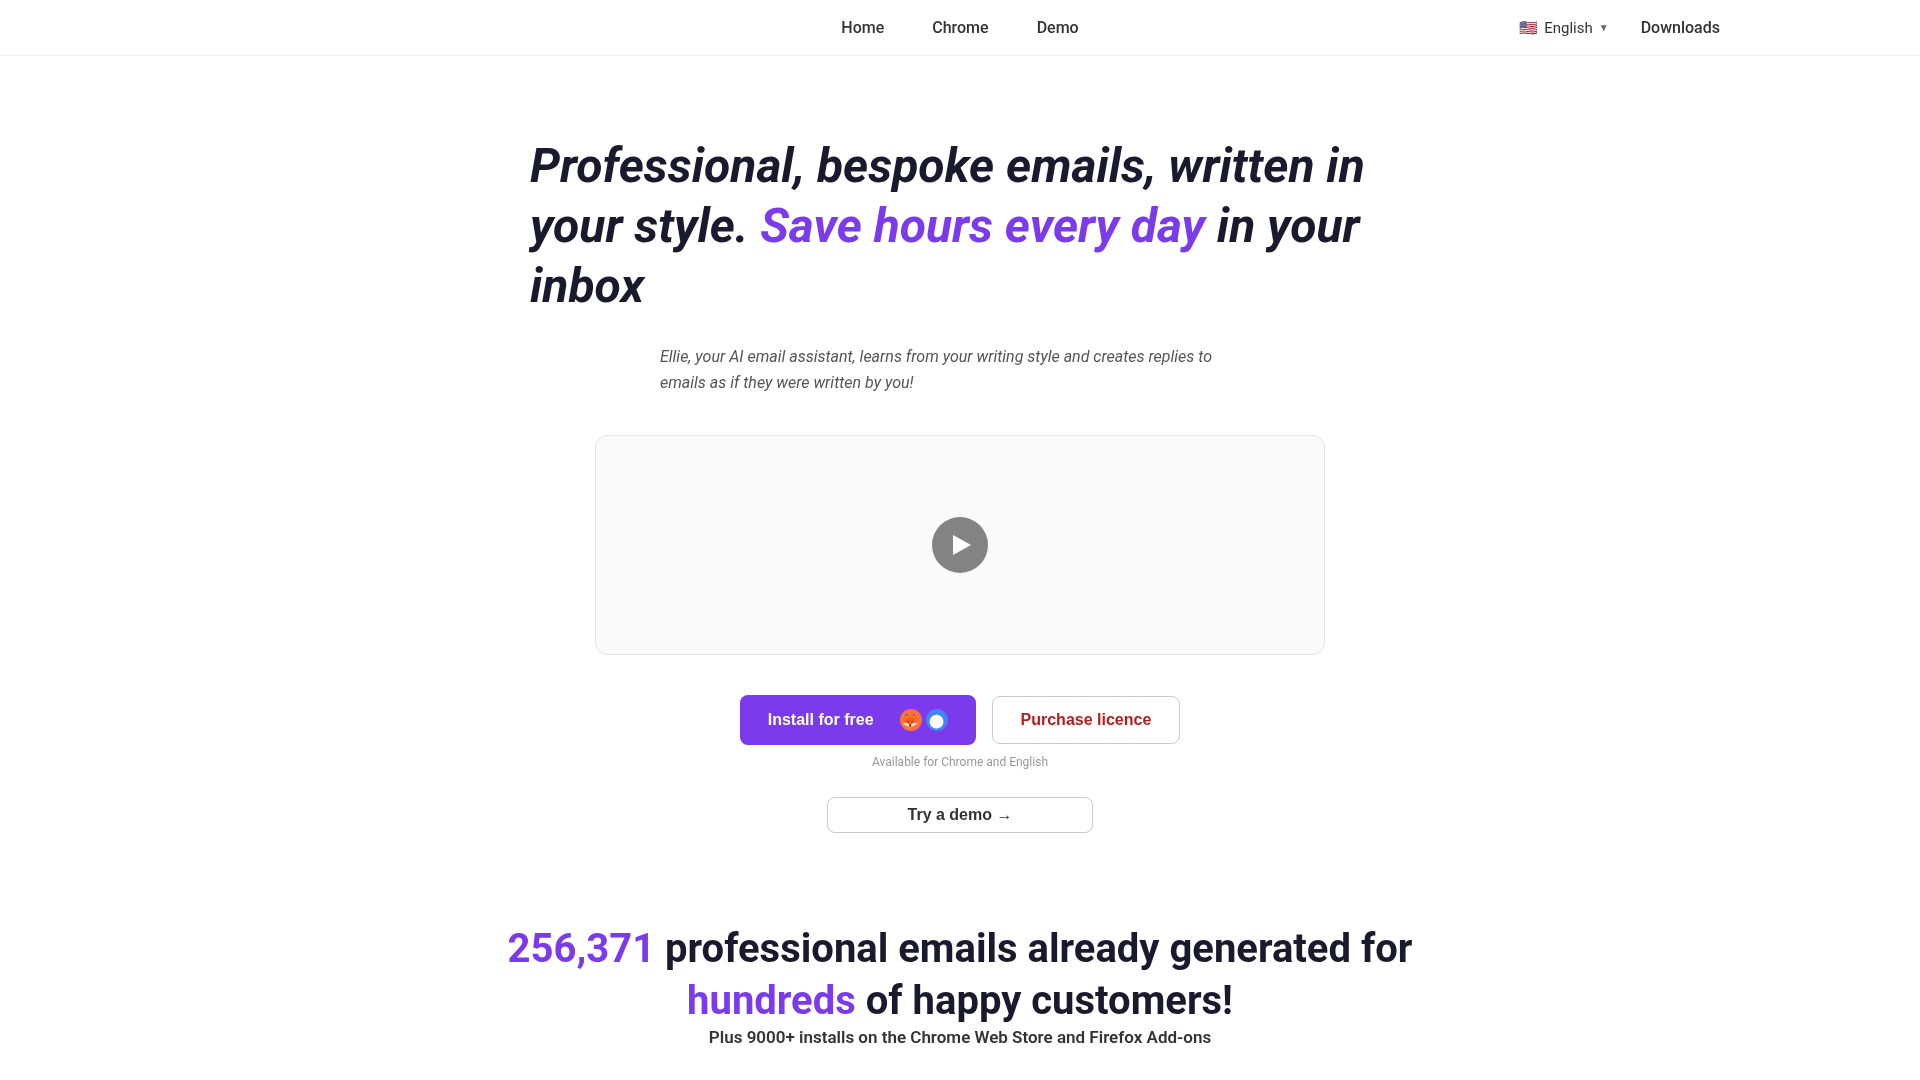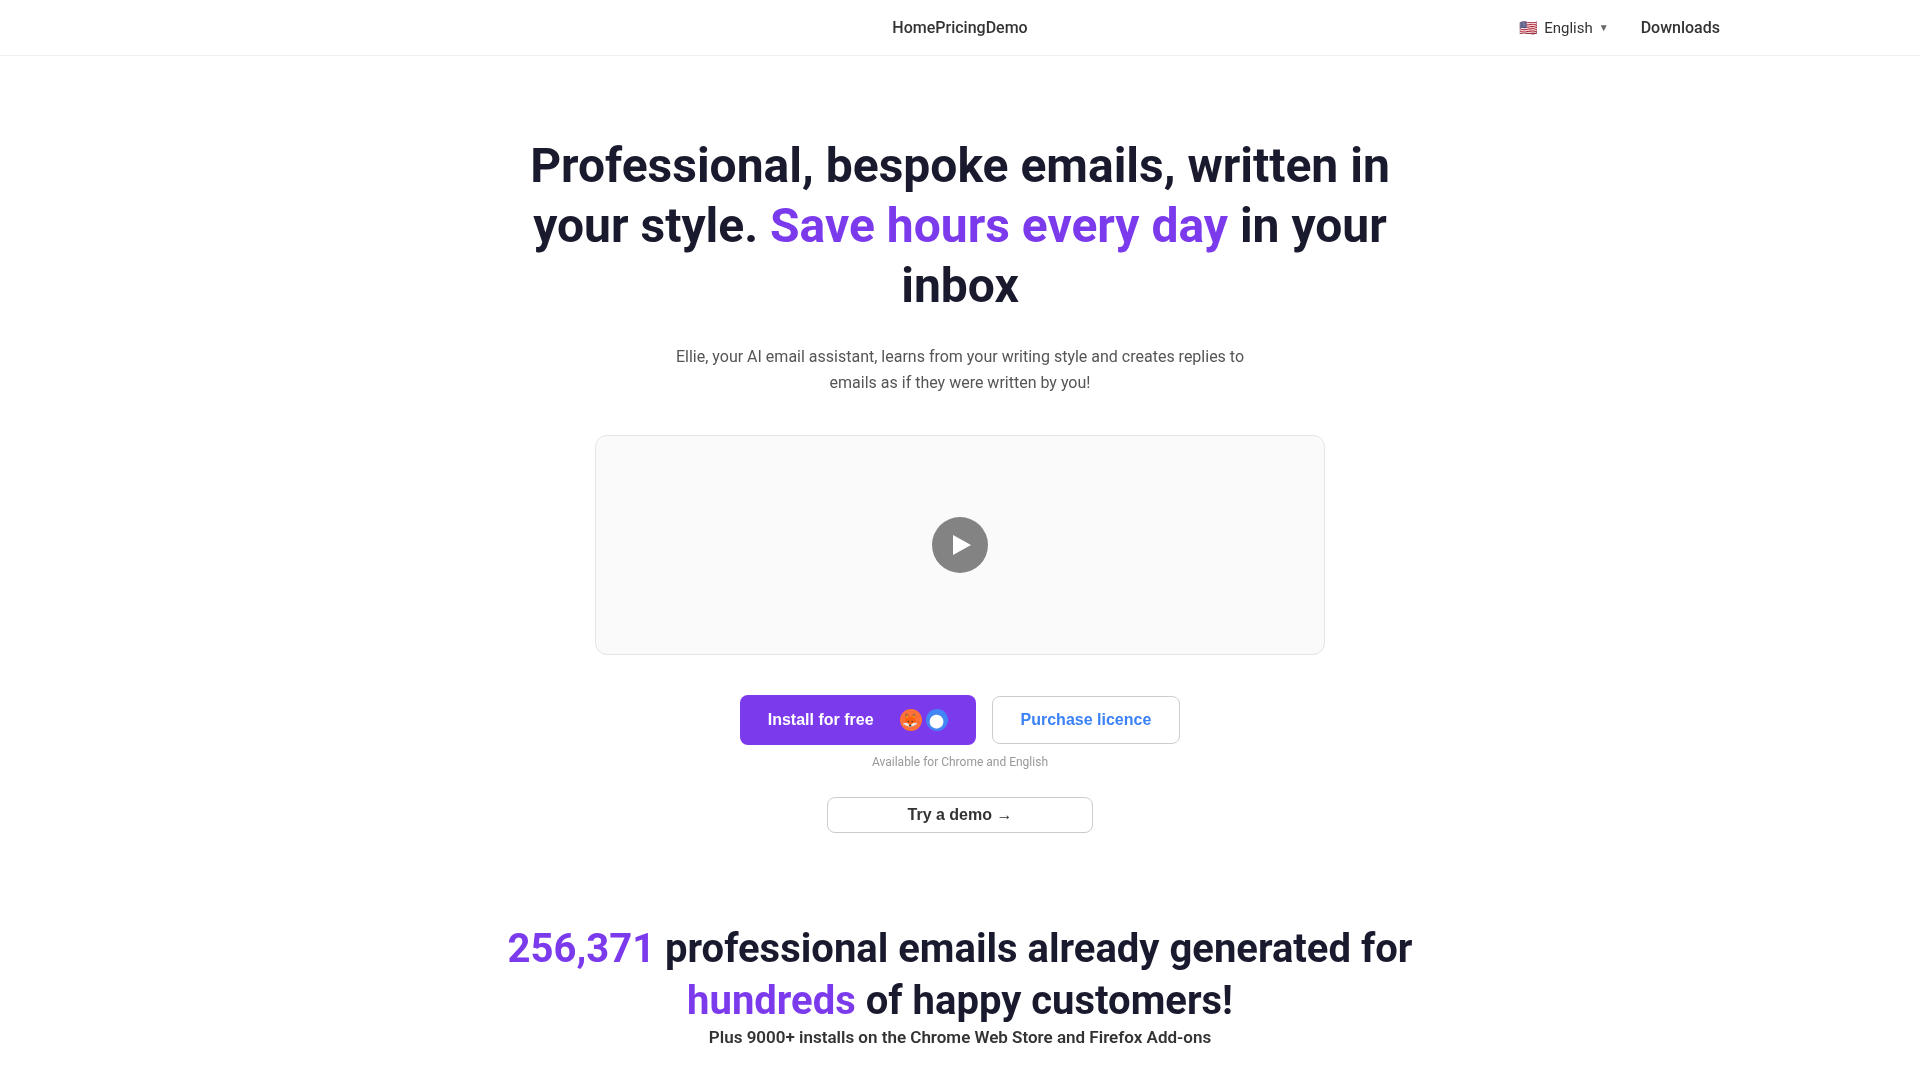--- a/index.html
+++ b/index.html
@@ -23,20 +23,21 @@
       align-items: center;
       justify-content: center;
       padding: 18px 0;
       border-bottom: 1px solid #f0f0f0;
       position: relative;
       background: #fff;
     }
 
     .nav-left {
       display: flex;
+      gap: 48px;
       align-items: center;
     }
 
     .nav-right {
       position: absolute;
       right: 200px;
       display: flex;
       align-items: center;
       gap: 32px;
     }
@@ -58,24 +59,25 @@
       color: #333;
     }
 
     .lang-selector .chevron {
       font-size: 10px;
       color: #666;
     }
 
     
     .hero {
-      text-align: center;
+      text-align: left;
       padding: 80px 20px 0;
       max-width: 900px;
       margin: 0 auto;
+      font-style: italic;
     }
 
     .hero-title {
       font-size: 48px;
       font-weight: 700;
       line-height: 1.25;
       color: #1a1a2e;
       margin-bottom: 28px;
     }
 
@@ -174,21 +176,21 @@
       color: #fff;
     }
 
     .browser-icon.chrome {
       background: #4285f4;
       color: #fff;
     }
 
     .btn-purchase {
       background: #fff;
-      color: #3b82f6;
+      color: #b91c1c;
       border: 1.5px solid #ccc;
       border-radius: 8px;
       padding: 14px 28px;
       font-size: 16px;
       font-weight: 600;
       cursor: pointer;
     }
 
     .available-text {
       font-size: 12px;
@@ -238,21 +240,21 @@
       color: #333;
       margin-bottom: 50px;
     }
   </style>
 </head>
 <body>
 
 <nav>
   <div class="nav-left">
     <a class="nav-link">Home</a>
-    <a class="nav-link">Pricing</a>
+    <a class="nav-link">Chrome</a>
     <a class="nav-link">Demo</a>
   </div>
   <div class="nav-right">
     <div class="lang-selector">
       <span>🇺🇸</span>
       <span>English</span>
       <span class="chevron">▼</span>
     </div>
     <a class="nav-link">Downloads</a>
   </div>

